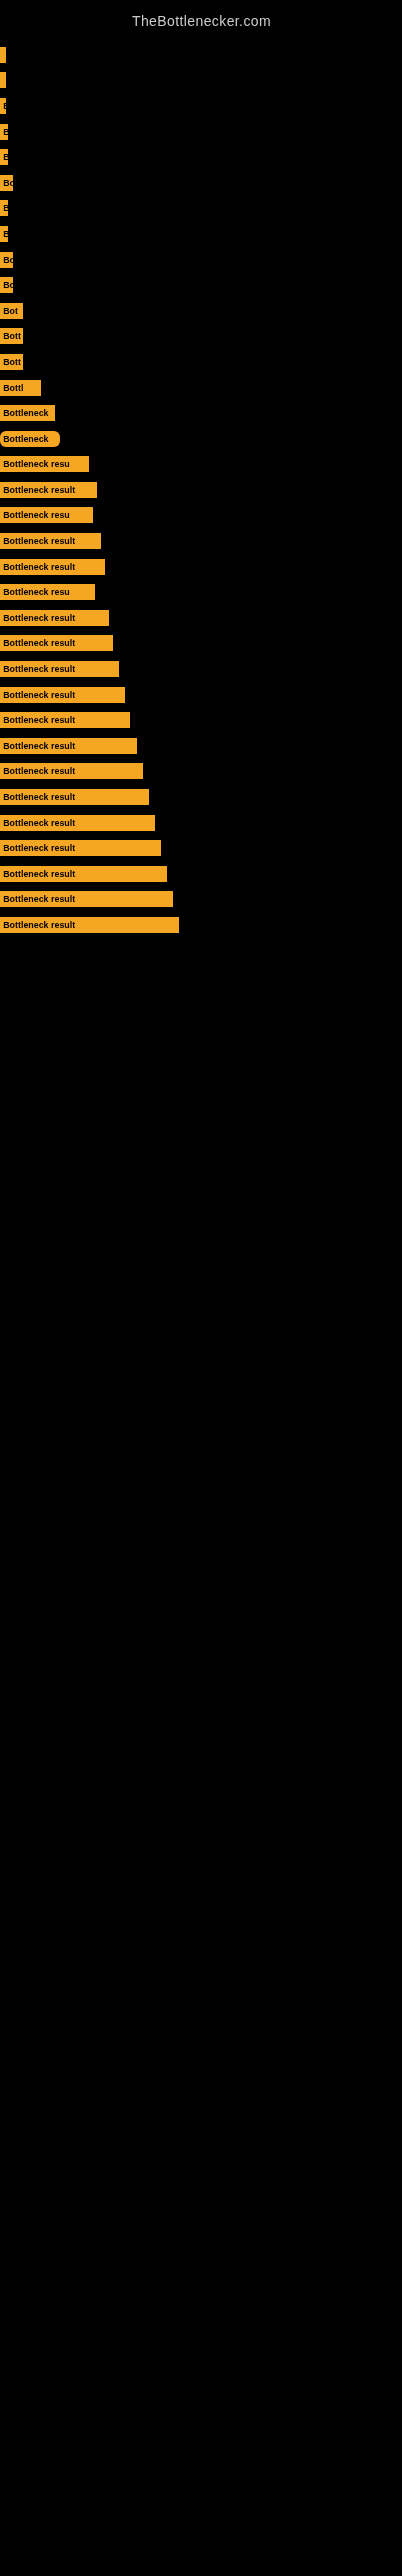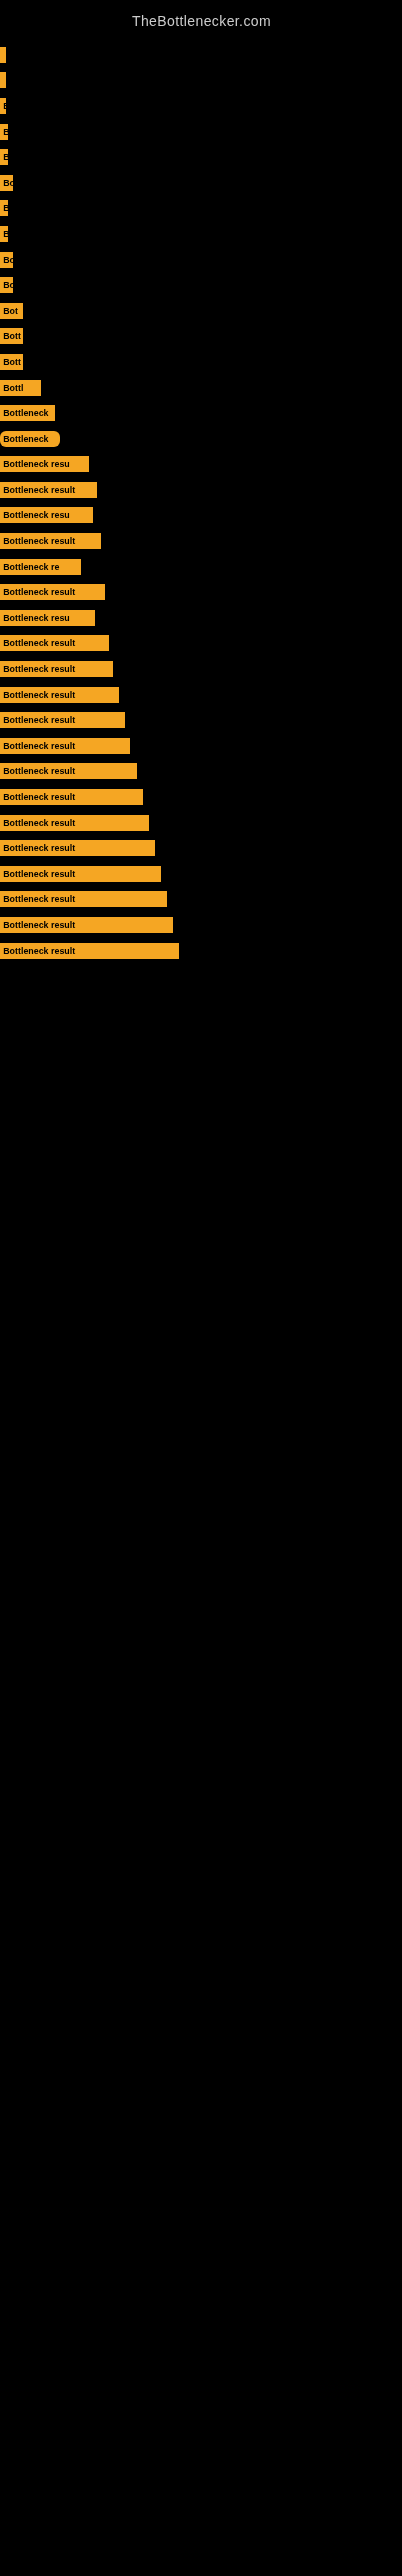--- a/index.html
+++ b/index.html
@@ -145,25 +145,20 @@
       <div class="bar-label" style="width: 93px; min-width: 93px;">
         <span>Bottleneck resu</span>
       </div>
     </div>
     <div class="row">
       <div class="bar-label" style="width: 101px; min-width: 101px;">
         <span>Bottleneck result</span>
       </div>
     </div>
     <div class="row">
-      <div class="bar-label" style="width: 81px; min-width: 81px;">
-        <span>Bottleneck re</span>
-      </div>
-    </div>
-    <div class="row">
       <div class="bar-label" style="width: 105px; min-width: 105px;">
         <span>Bottleneck result</span>
       </div>
     </div>
     <div class="row">
       <div class="bar-label" style="width: 95px; min-width: 95px;">
         <span>Bottleneck resu</span>
       </div>
     </div>
     <div class="row">

